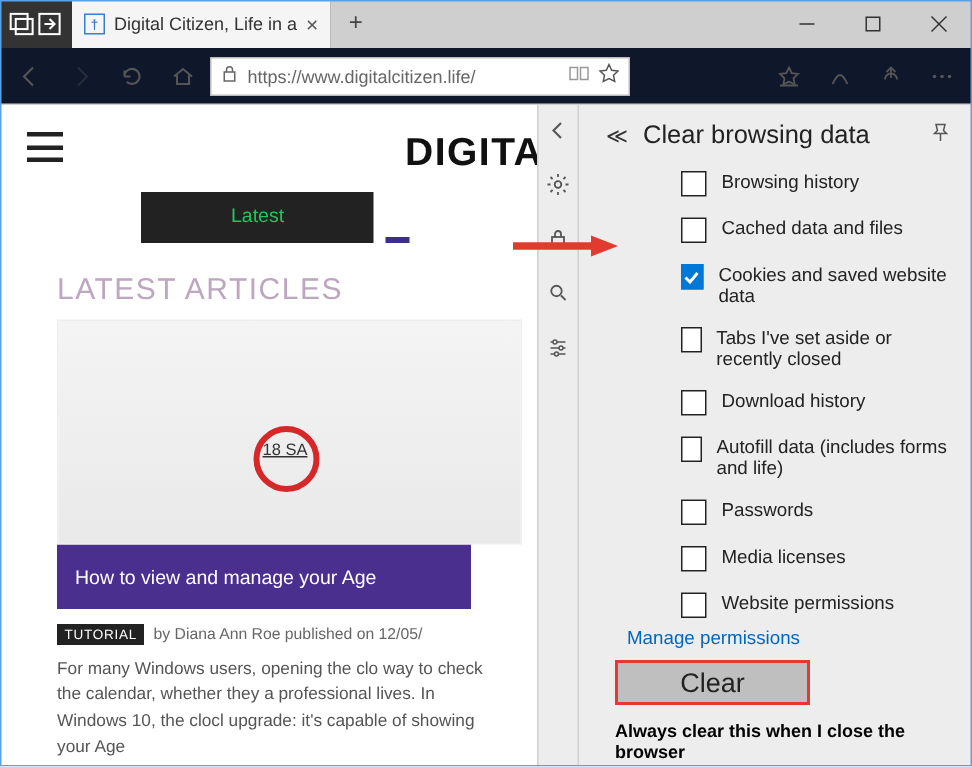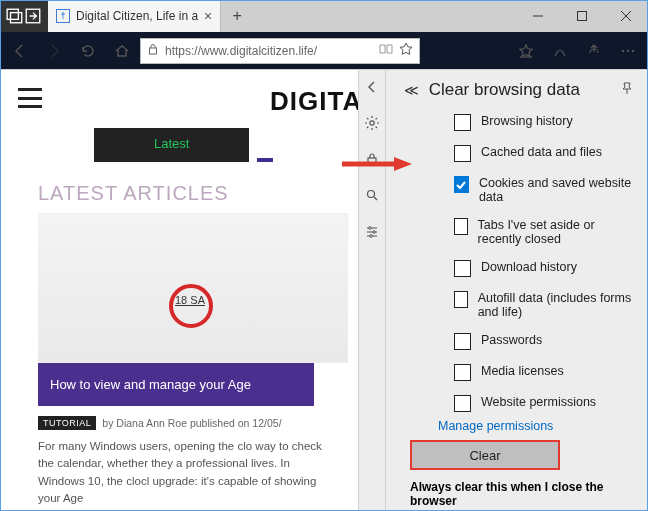--- a/index.html
+++ b/index.html
@@ -51,22 +51,22 @@
   
   .panel { position:absolute; top:70px; left:386px; right:0; bottom:0; background:#ededed; padding:10px 14px 0 18px; overflow:hidden; }
   .panel-head { display:flex; align-items:center; gap:10px; margin-bottom:14px; }
   .panel-head .back { font-size:14px; color:#333; }
   .panel-head h2 { font-size:17px; font-weight:400; color:#222; flex:1; }
   .panel-head .pin { color:#555; }
   .cb-row { display:flex; align-items:flex-start; gap:10px; font-size:12.5px; color:#222; margin:0 0 14px 6px;padding-left:44px; }
   .cb { width:17px; height:17px; border:1.5px solid #222; background:#fff; display:flex; align-items:center; justify-content:center; }
   .cb.checked { background:#0078d7; border-color:#0078d7; }
   .cb.checked svg { stroke:#fff; }
-  .link { color:#0067c0; font-size:12.5px; margin-left:34px; display:inline-block; }
-  .clear-btn { margin:6px 0 10px 6px; width:150px; height:30px; background:#bfbfbf; border:2.5px solid #e03b2e; font-size:13px; display:flex; align-items:center; justify-content:center; color:#222; }
+  .link { color:#0067c0; font-size:12.5px; margin-left:14px; display:inline-block; }
+  .clear-btn { margin:6px 0 10px 6px; width:130px; height:30px; background:#bfbfbf; border:2.5px solid #e03b2e; font-size:18px; display:flex; align-items:center; justify-content:center; color:#222; }
   .always { font-size:12px; font-weight:600; margin:4px 0 6px 6px; }
   .toggle-row { display:flex; align-items:center; gap:10px; margin:0 0 10px 6px; }
   .toggle { width:38px; height:18px; border:1.5px solid #333; border-radius:10px; position:relative; background:#fff; }
   .toggle::after { content:""; width:10px; height:10px; background:#333; border-radius:50%; position:absolute; left:3px; top:2.5px; }
   .toggle-label { font-size:12px; }
 
   
   .arrow { position:absolute; top:156px; left:340px; width:72px; height:16px; pointer-events:none; }
 
   .outer-border { position:absolute; inset:0; border:1px solid #5aa0e6; pointer-events:none; }

